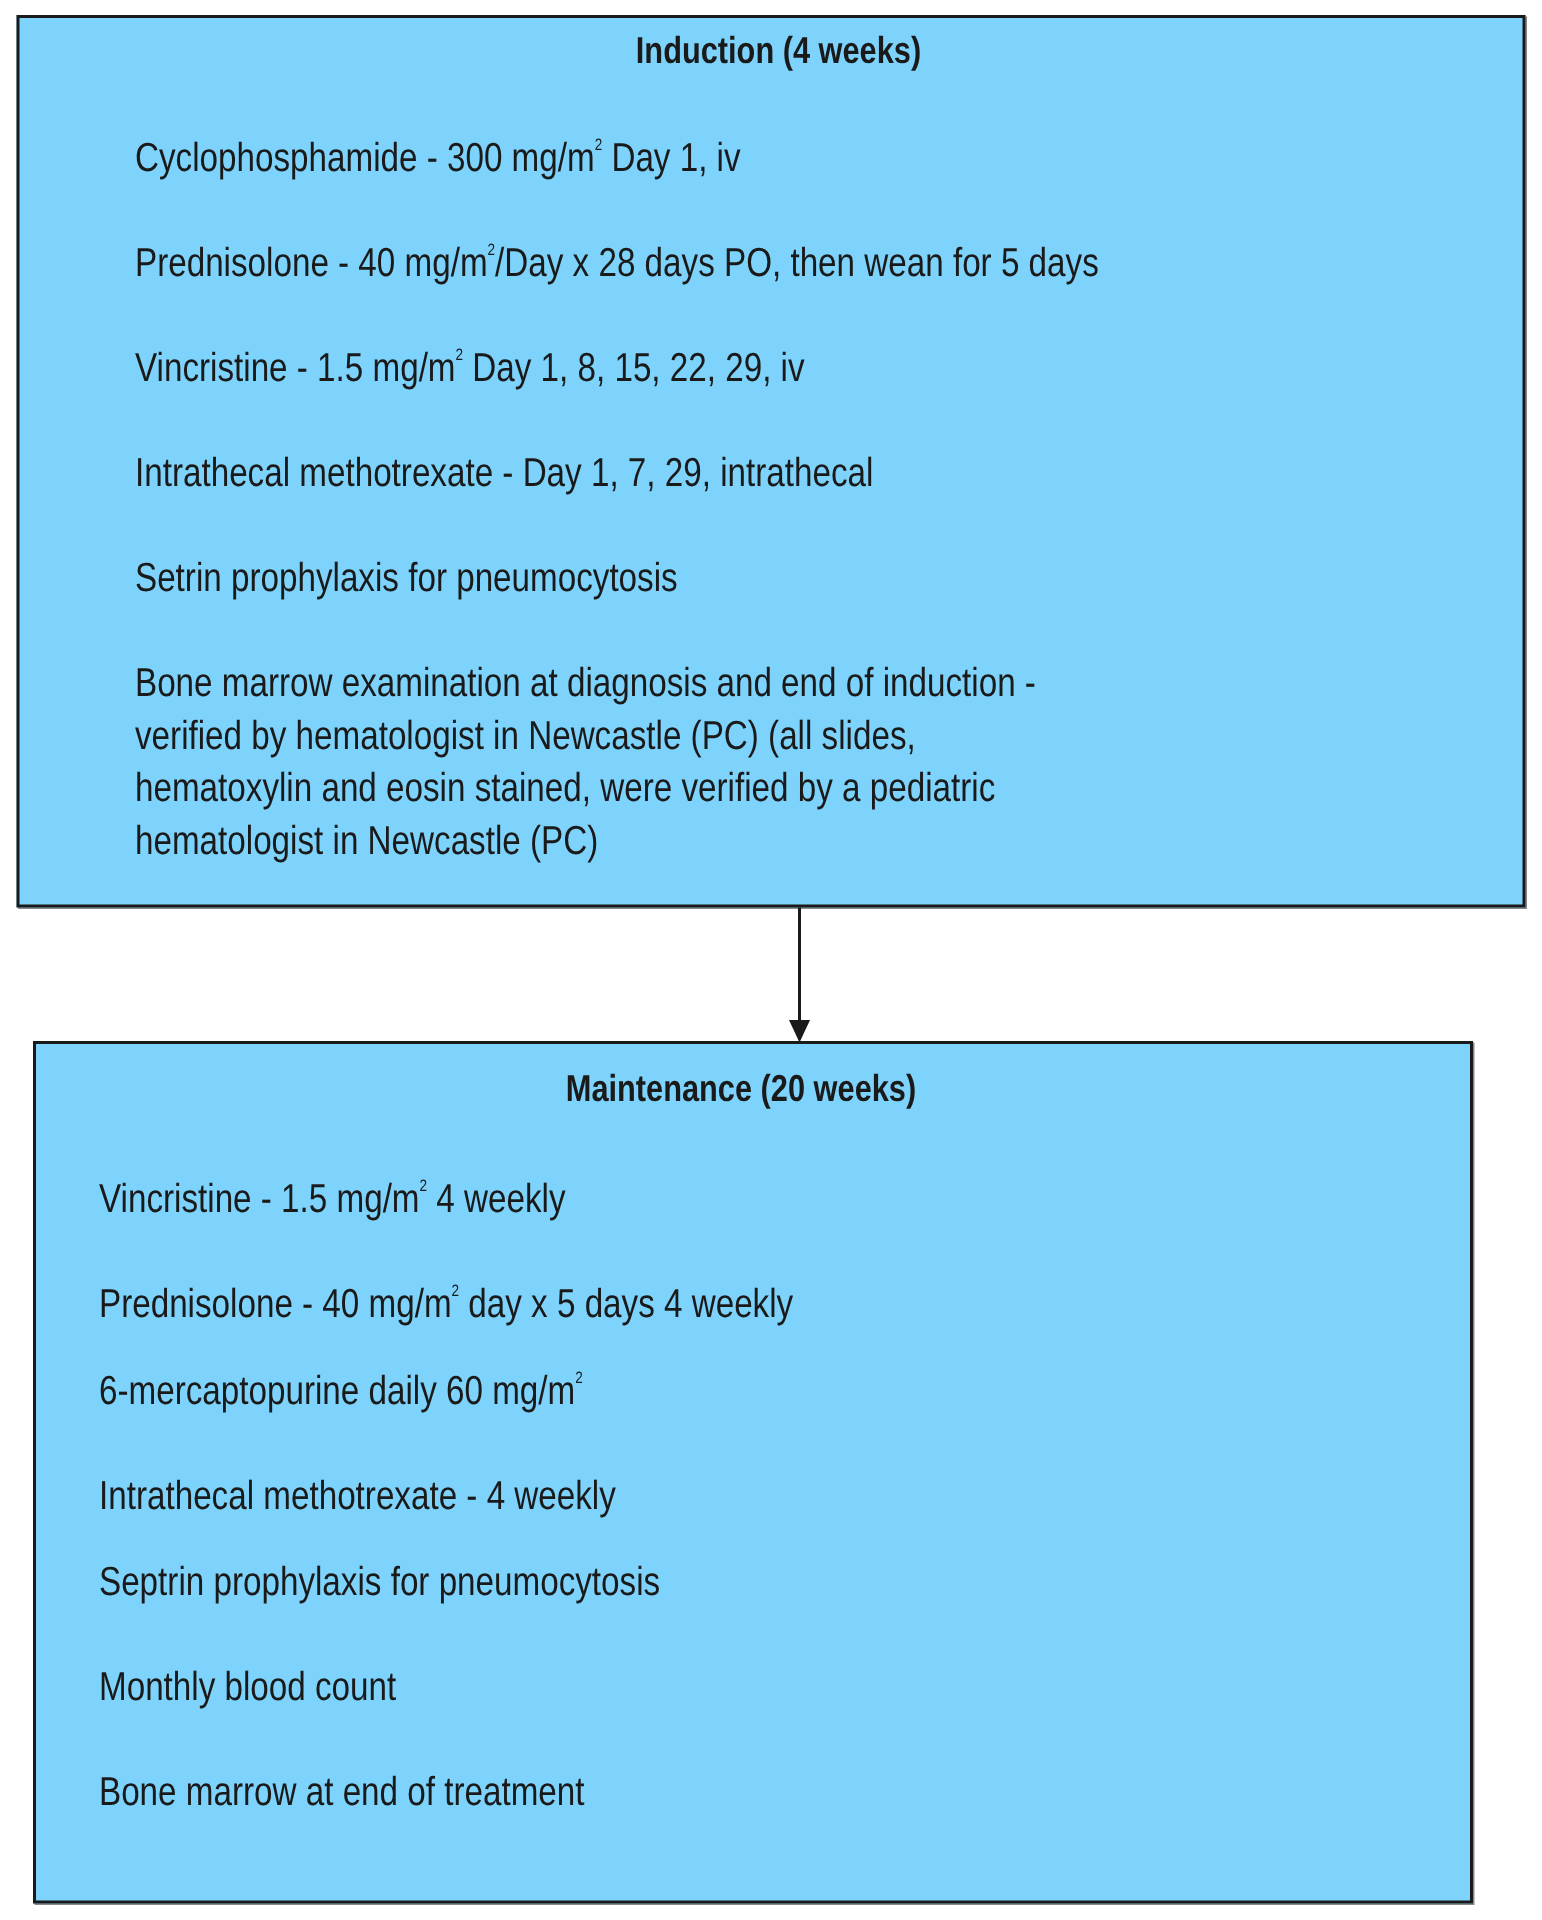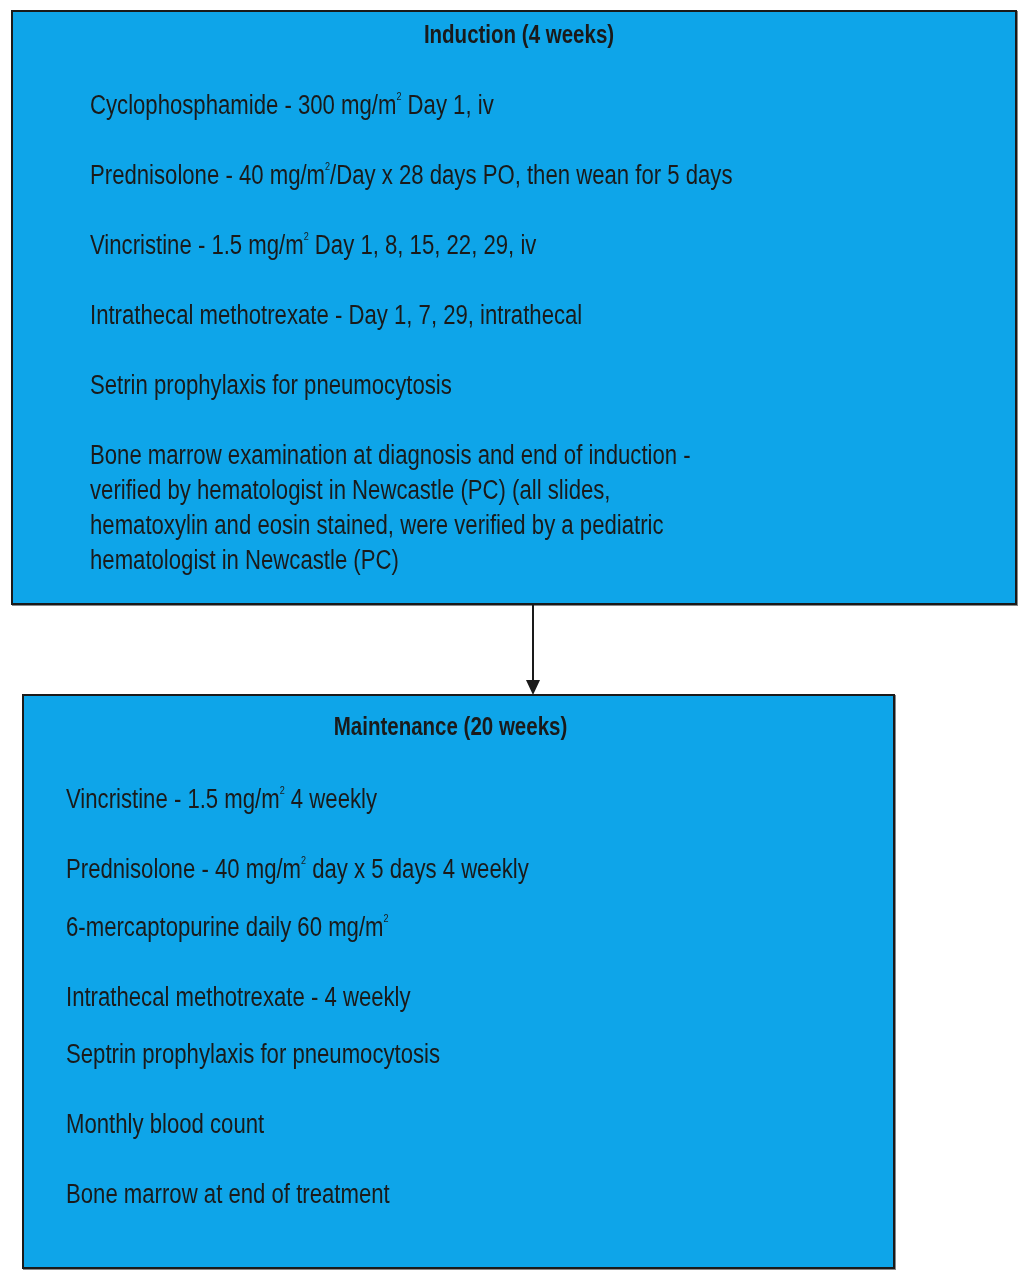--- a/index.html
+++ b/index.html
@@ -1,21 +1,21 @@
 <!DOCTYPE html>
 <html><head>
 <meta charset="utf-8">
 <style>
   html, body { margin: 0; padding: 0; background: #ffffff; }
   body { width: 1028px; height: 1280px; position: relative; overflow: hidden;
          font-family: "Liberation Sans", "DejaVu Sans", sans-serif; color: #1a1a1a; }
-  .box { position: absolute; border: 2px solid #1a1a1a; background: #0ea5e9; box-sizing: border-box;
+  .box { position: absolute; border: 2px solid #1a1a1a; background: #7dd3fc; box-sizing: border-box;
          box-shadow: 1px 1px 0 #888; }
   #induction-box { left: 11px; top: 10px; width: 1006px; height: 595px; }
-  #maintenance-box { left: 22px; top: 694px; width: 873px; height: 575px; }
+  #maintenance-box { left: 22px; top: 694px; width: 960px; height: 575px; }
   .title { position: absolute; left: 0; right: 0; text-align: center; font-weight: bold;
            font-size: 25px; transform: scaleX(0.82); transform-origin: center; white-space: nowrap; }
   #induction-box .title { top: 8px; left: 10px; }
   #maintenance-box .title { top: 16px; left: -16px; }
   .item { position: absolute; font-size: 27px; line-height: 35px; white-space: nowrap;
           transform: scaleX(0.82); transform-origin: left top; }
   .item sup { font-size: 11px; vertical-align: 14px; line-height: 0; }
   .arrow-line { position: absolute; left: 532px; top: 605px; width: 2px; height: 76px; background: #1a1a1a; }
   .arrow-head { position: absolute; left: 526px; top: 680px; width: 0; height: 0;
                 border-left: 7px solid transparent; border-right: 7px solid transparent;

